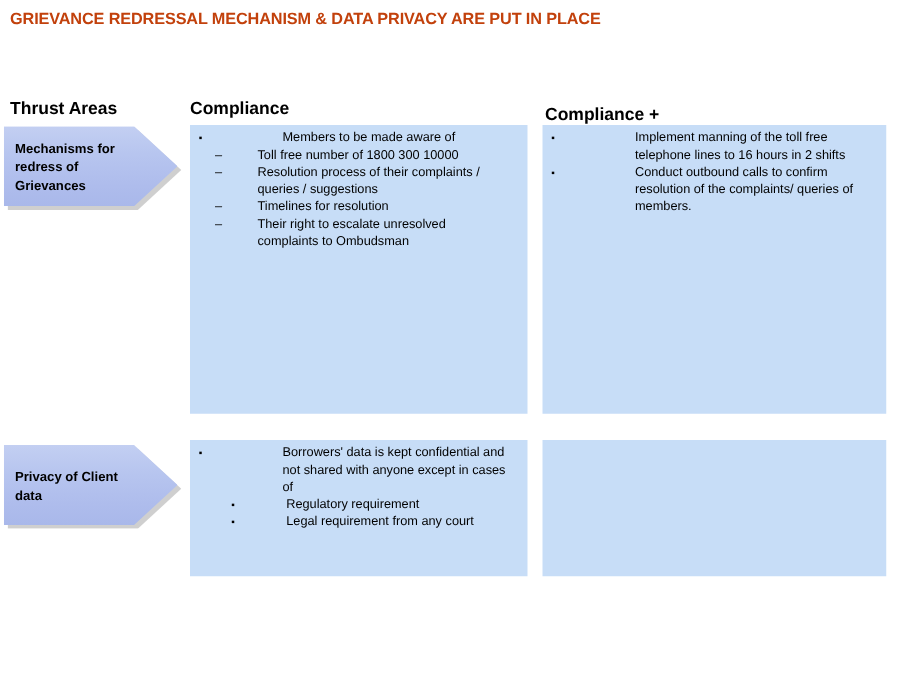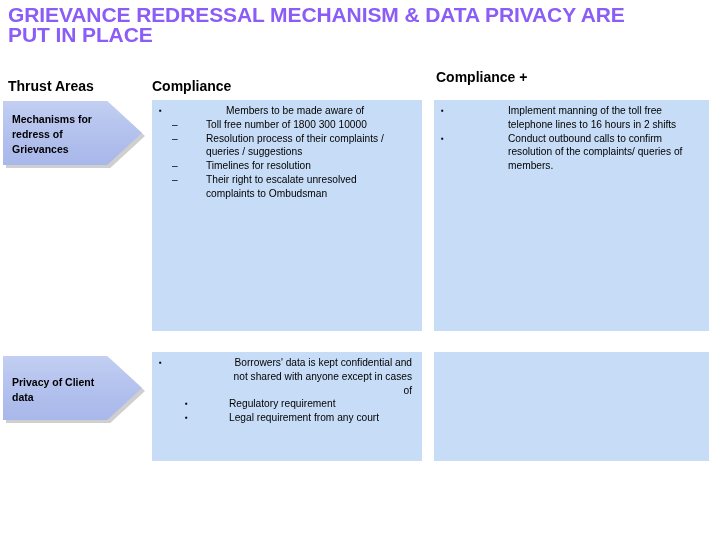--- a/index.html
+++ b/index.html
@@ -15,39 +15,39 @@
     color: #000000;
     overflow: hidden;
   }
 
   
   #slide-title {
     position: absolute;
     left: 8px;
     top: 5px;
     width: 660px;
-    font-size: 21px;
+    font-size: 13px;
     font-weight: bold;
     line-height: 20px;
     letter-spacing: -0.1px;
-    color: #8b5cf6;
+    color: #c2410c;
   }
 
   
   .col-header {
     position: absolute;
     font-size: 14px;
     font-weight: bold;
     line-height: 14px;
     color: #000000;
     white-space: nowrap;
   }
   #header-thrust   { left: 8px;   top: 79px; }
   #header-compliance { left: 152px; top: 79px; }
-  #header-complianceplus { left: 436px; top: 70px; }
+  #header-complianceplus { left: 436px; top: 84px; }
 
   
   .chevron-wrap {
     position: absolute;
     width: 139px;
     height: 48px;
   }
   #chevron-mechanisms { left: 3px; top: 101px; }
   #chevron-privacy    { left: 3px; top: 356px; padding-left: 30px; }
 
@@ -125,21 +125,21 @@
   .lvl1 > .btext  { padding-right: 6px; padding-left: 41px; }
 
   
   .lvl2 > .marker { width: 34px; padding-left: 20px; font-size: 10.2px; line-height: 13.8px; }
   .lvl2 > .btext  { padding-right: 10px; }
 
   
   .lvl2b > .marker { width: 44px; padding-left: 33px; font-size: 8px; line-height: 13.8px; }
   .lvl2b > .btext  { padding-right: 10px; }
 
-  .center-block { text-align: right; }
+  .center-block { text-align: left; }
 </style>
 </head>
 <body>
 
 <div id="slide-title">GRIEVANCE REDRESSAL MECHANISM &amp; DATA PRIVACY ARE PUT IN PLACE</div>
 
 <div class="col-header" id="header-thrust">Thrust Areas</div>
 <div class="col-header" id="header-compliance">Compliance</div>
 <div class="col-header" id="header-complianceplus">Compliance +</div>
 

